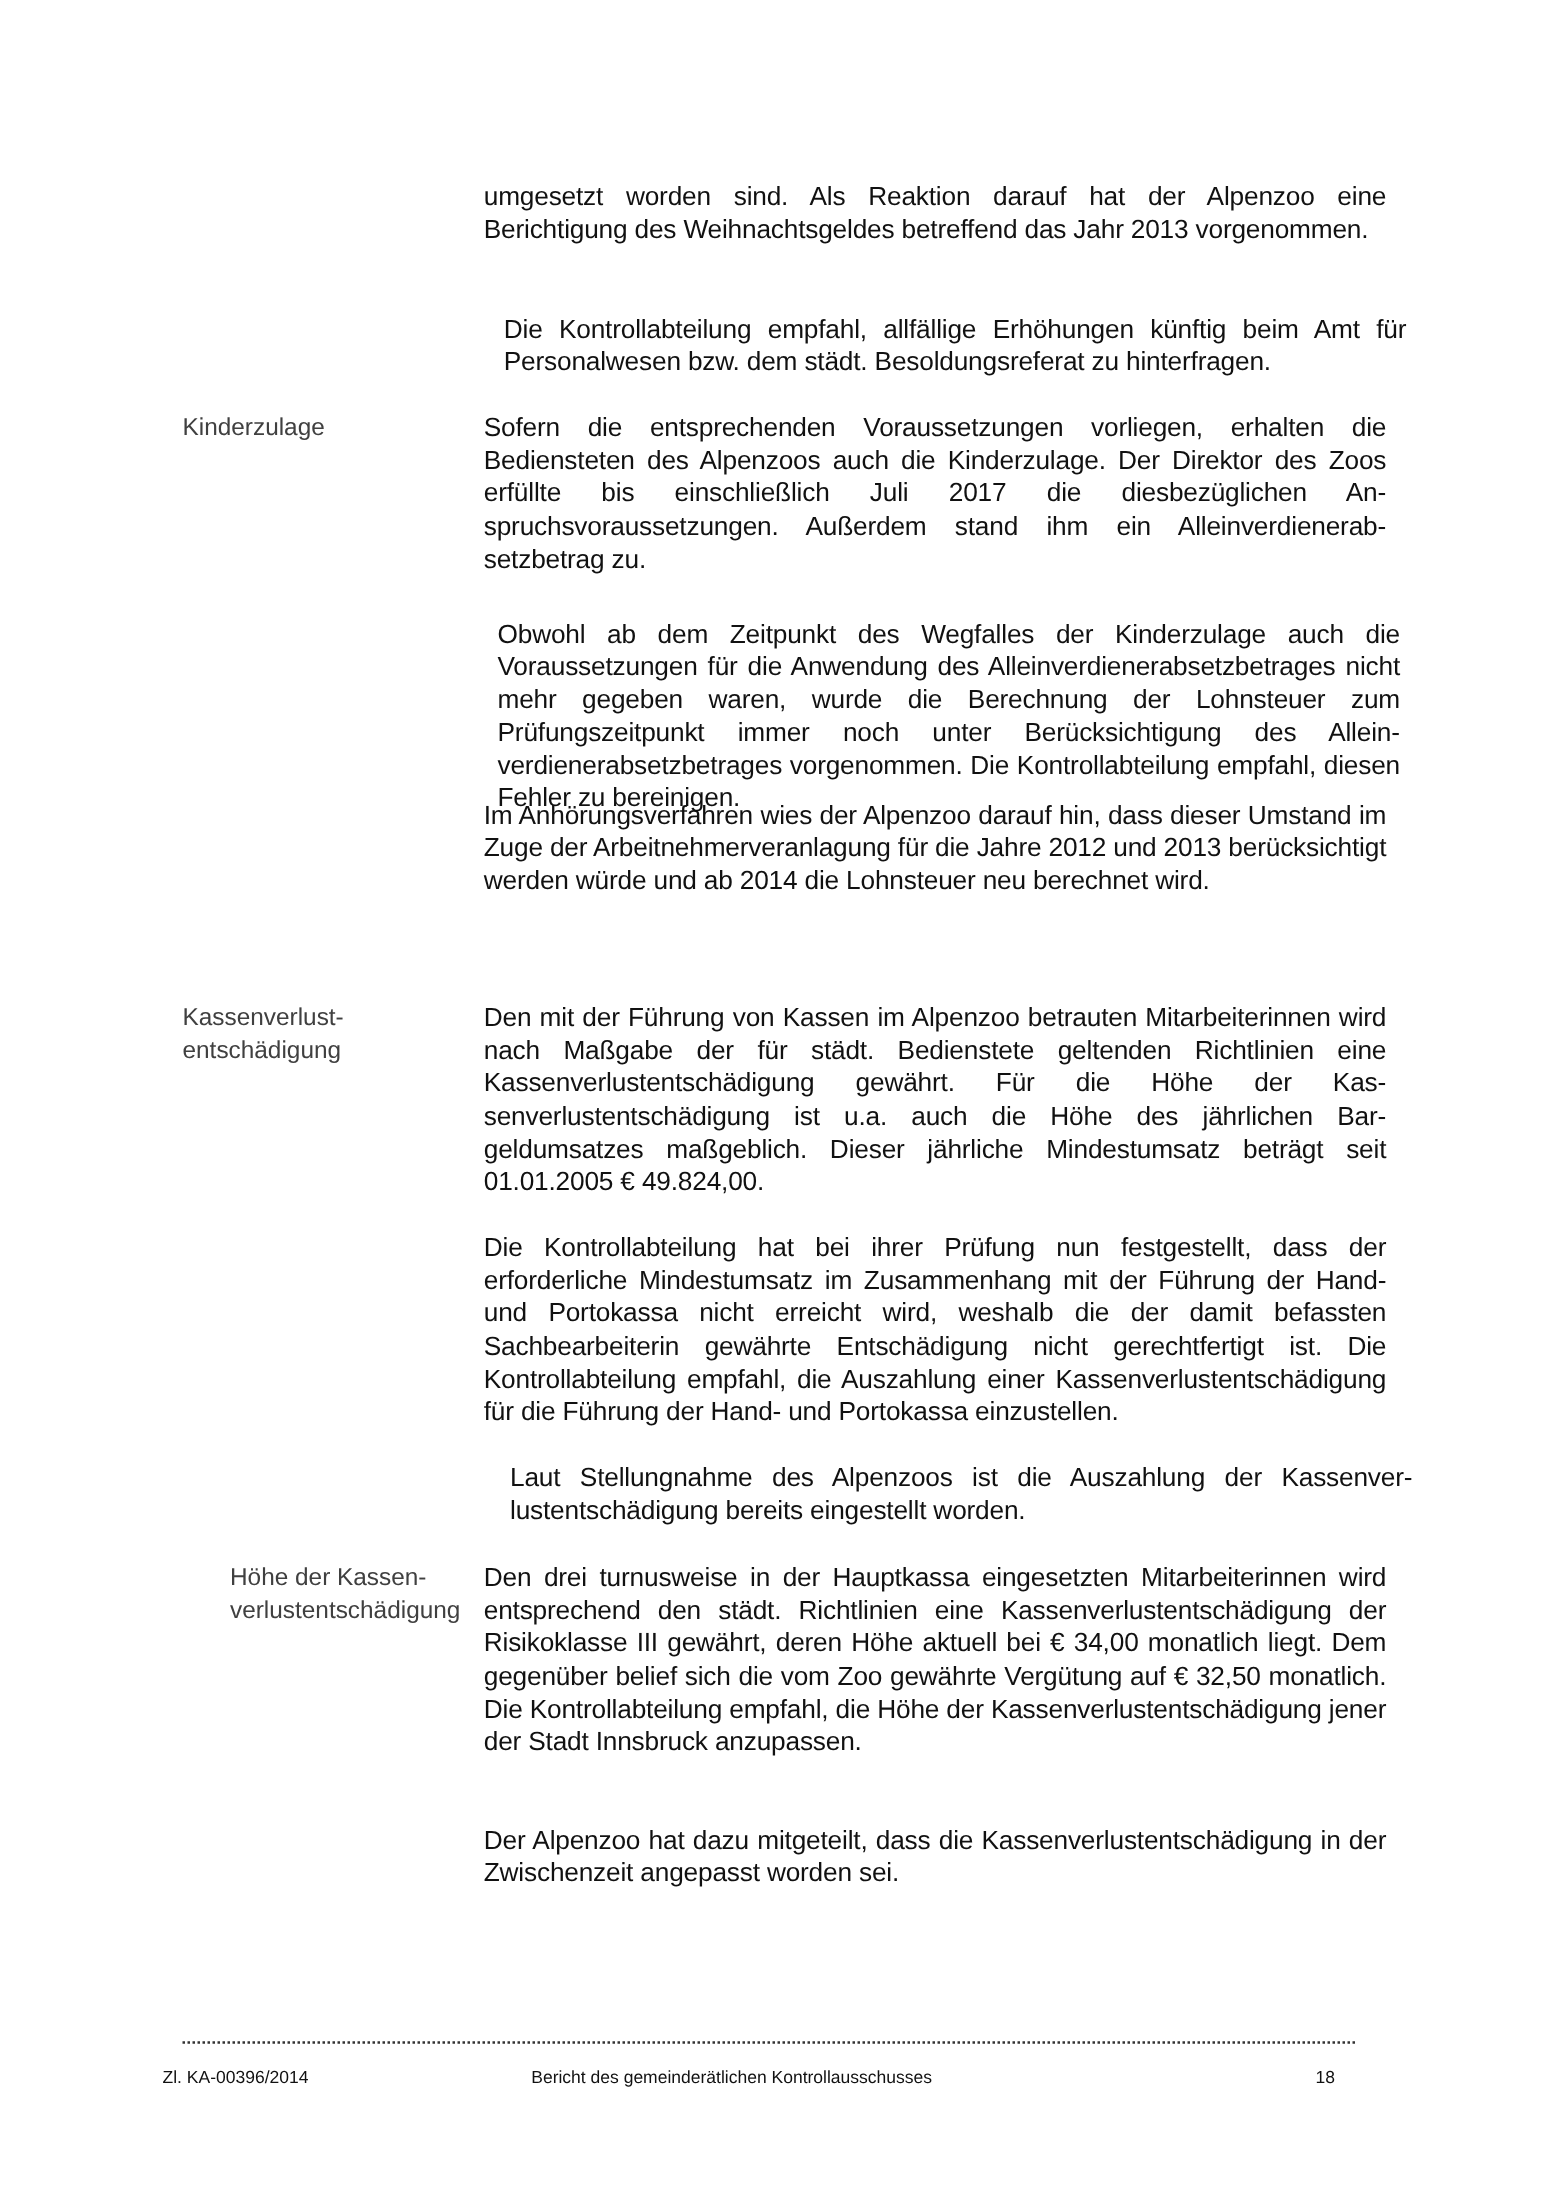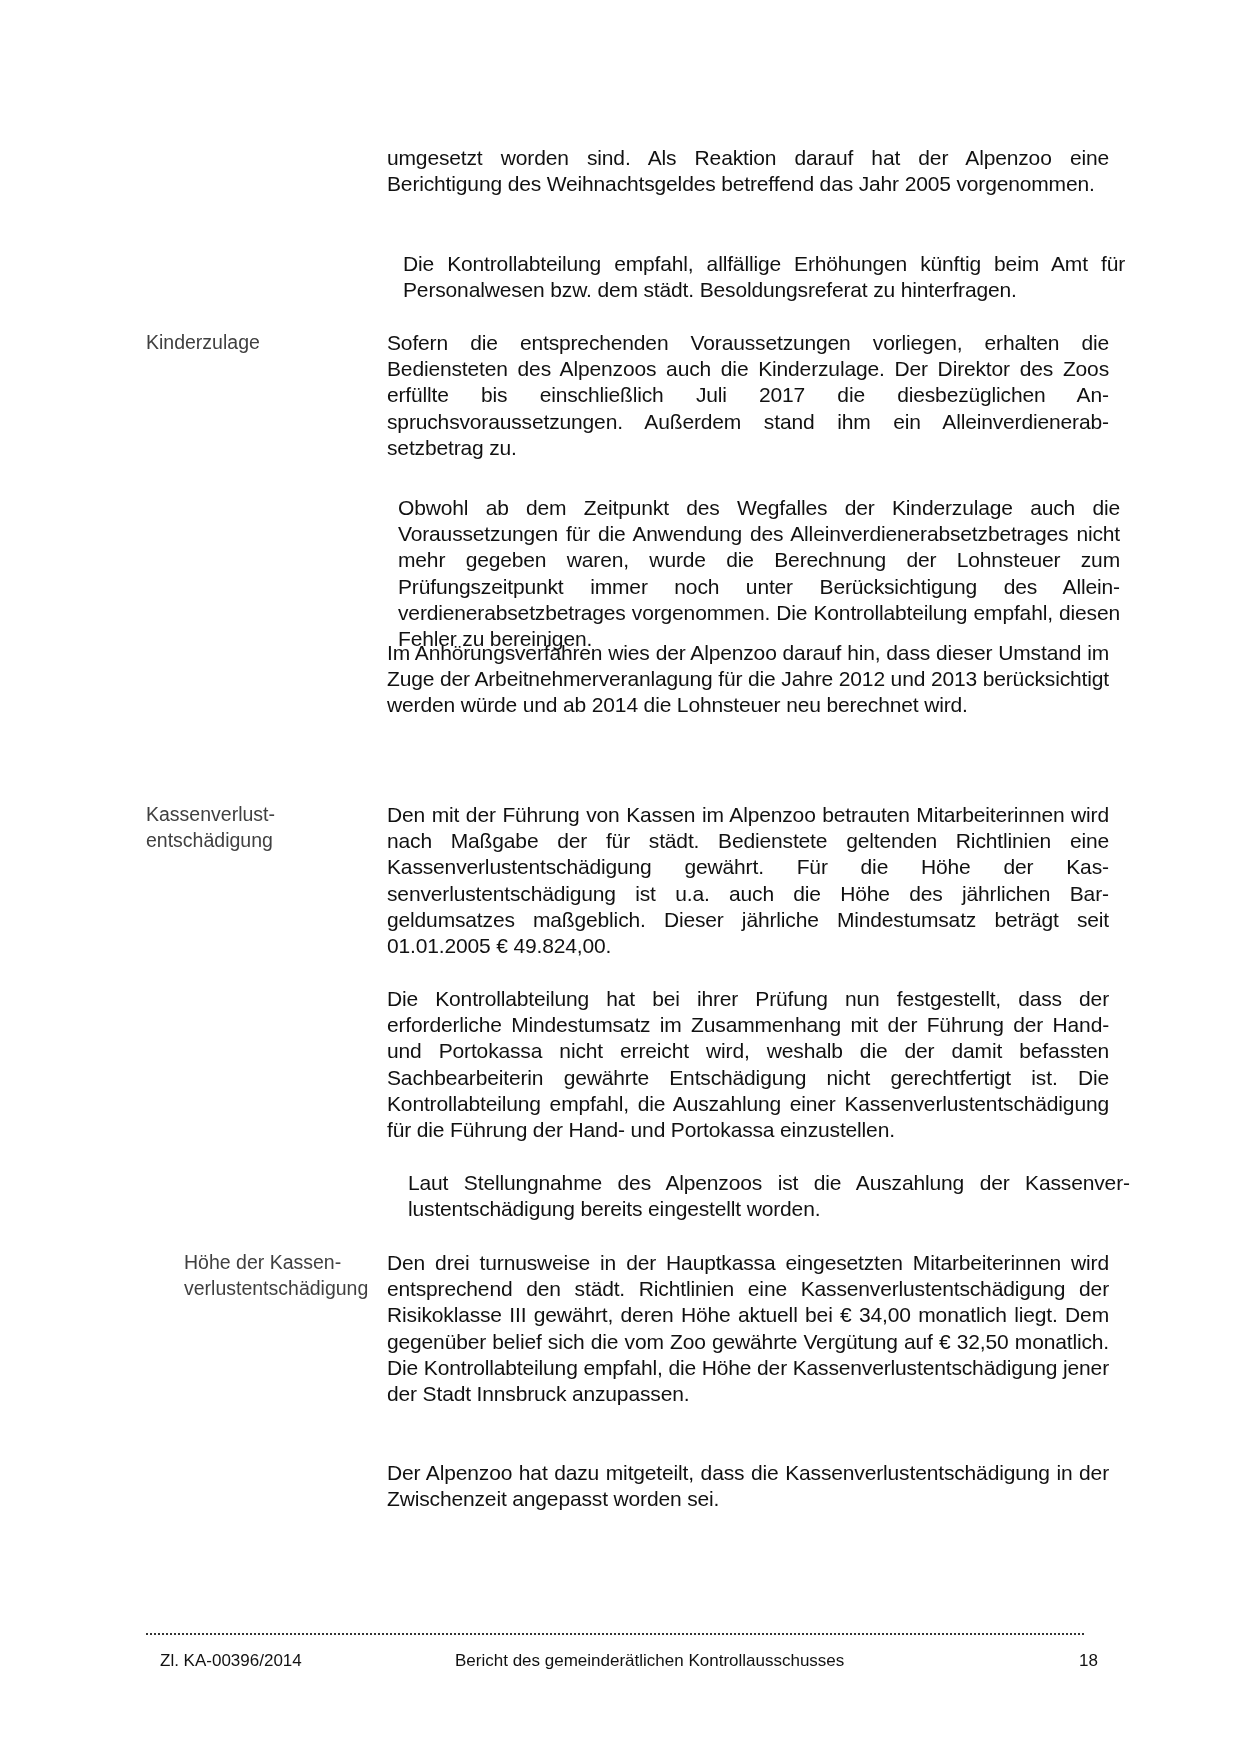--- a/index.html
+++ b/index.html
@@ -44,38 +44,38 @@
     .footer-rule {
       position: absolute;
       left: 146px;
       top: 1633px;
       width: 938px;
       height: 0;
       border-top: 2px dotted #333333;
     }
     .footer {
       position: absolute;
-      left: 160px;
+      left: 130px;
       top: 1649px;
       width: 938px;
       height: 24px;
-      font-size: 17px;
+      font-size: 14px;
       line-height: 24px;
       color: #111111;
     }
     .footer .ref { position: absolute; left: 0; top: 0; }
     .footer .title { position: absolute; left: 295px; top: 0; }
     .footer .pg { position: absolute; right: 0; top: 0; }
   </style>
 </head>
 <body>
 
 <div class="page">
 
-  <p class="para" style="top:145px;">umgesetzt worden sind. Als Reaktion darauf hat der Alpenzoo eine Berichtigung des Weihnachtsgeldes betreffend das Jahr 2005 vorge­nommen.</p>
+  <p class="para" style="top:145px;">umgesetzt worden sind. Als Reaktion darauf hat der Alpenzoo eine Berichtigung des Weihnachtsgeldes betreffend das Jahr 2013 vorge­nommen.</p>
   <p class="para" style="top:251px;margin-left:16px;">Die Kontrollabteilung empfahl, allfällige Erhöhungen künftig beim Amt für Personalwesen bzw. dem städt. Besoldungsreferat zu hinterfragen.</p>
 
   <div class="side-label" style="top:329px;">Kinderzulage</div>
   <p class="para" style="top:330px;">Sofern die entsprechenden Voraussetzungen vorliegen, erhalten die Bediensteten des Alpenzoos auch die Kinderzulage. Der Direktor des Zoos erfüllte bis einschließlich Juli 2017 die diesbezüglichen An­spruchsvoraussetzungen. Außerdem stand ihm ein Alleinverdienerab­setzbetrag zu.</p>
   <p class="para" style="top:495px;margin-left:11px;">Obwohl ab dem Zeitpunkt des Wegfalles der Kinderzulage auch die Voraussetzungen für die Anwendung des Alleinverdienerabsetzbetra­ges nicht mehr gegeben waren, wurde die Berechnung der Lohnsteuer zum Prüfungszeitpunkt immer noch unter Berücksichtigung des Allein­verdienerabsetzbetrages vorgenommen. Die Kontrollabteilung empfahl, diesen Fehler zu bereinigen.</p>
   <p class="para" style="top:640px;">Im Anhörungsverfahren wies der Alpenzoo darauf hin, dass dieser Um­stand im Zuge der Arbeitnehmerveranlagung für die Jahre 2012 und 2013 berücksichtigt werden würde und ab 2014 die Lohnsteuer neu berechnet wird.</p>
 
   <div class="side-label" style="top:801px; white-space:pre-line;">Kassenverlust-
 entschädigung</div>
   <p class="para" style="top:802px;">Den mit der Führung von Kassen im Alpenzoo betrauten Mitarbeiterin­nen wird nach Maßgabe der für städt. Bedienstete geltenden Richtli­nien eine Kassenverlustentschädigung gewährt. Für die Höhe der Kas­senverlustentschädigung ist u.a. auch die Höhe des jährlichen Bar­geldumsatzes maßgeblich. Dieser jährliche Mindestumsatz beträgt seit 01.01.2005 € 49.824,00.</p>

